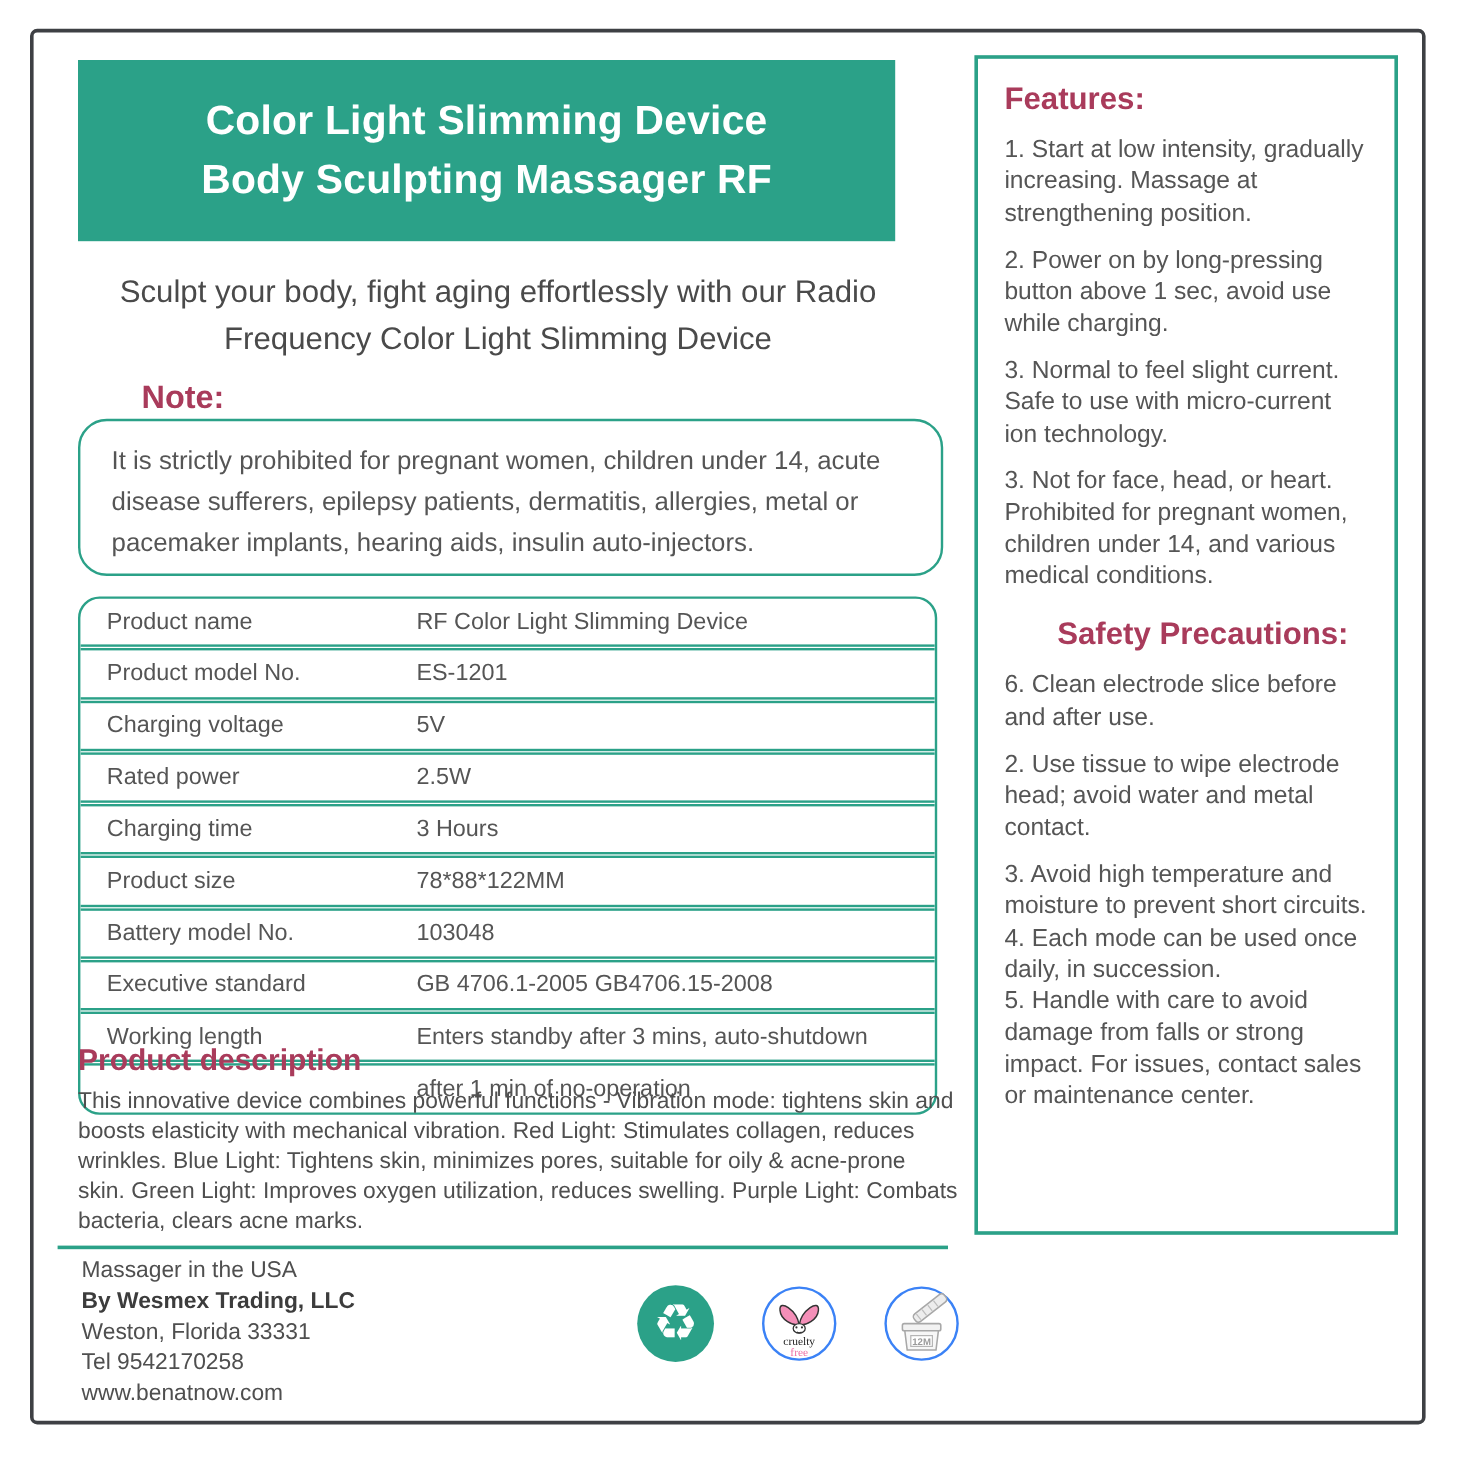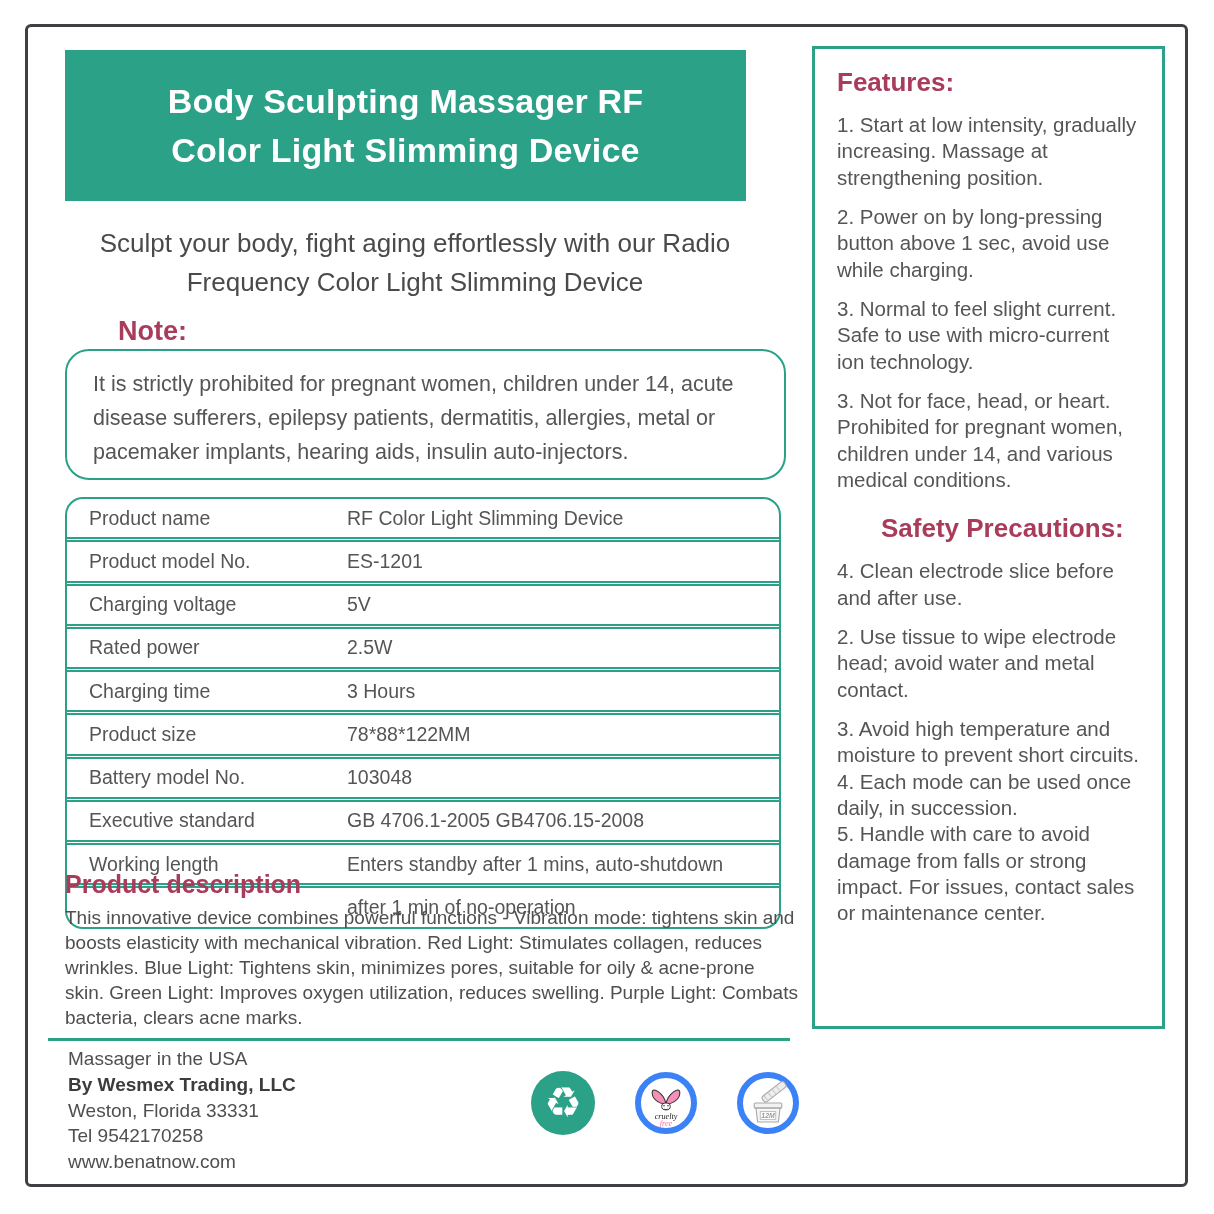--- a/index.html
+++ b/index.html
@@ -86,21 +86,21 @@
   .icon-circle {
     width: 64px; height: 64px; border-radius: 50%;
     display: flex; flex-direction: column;
     align-items: center; justify-content: center;
     background: #ffffff;
   }
   .icon-recycle {
     background: var(--green); color: #ffffff;
     font-size: 42px; line-height: 1;
   }
-  .icon-outlined { border: 6px solid #3b82f6; width: 62px; height: 62px; font-style: italic; }
+  .icon-outlined { border: 2px solid #3b82f6; width: 62px; height: 62px; }
   
   .right-box {
     position: absolute; left: 812px; top: 46px;
     width: 353px; height: 983px;
     border: 3px solid var(--green);
     padding: 18px 20px 0 22px;
     overflow: hidden;
   }
   .rc-heading {
     color: var(--crimson); font-weight: bold; font-size: 26px;
@@ -115,22 +115,22 @@
   .cf-svg, .jar-svg { display: block; }
 </style>
 </head>
 <body>
 
 <div class="page">
   <div class="sheet-border"></div>
 
   <div class="header-block">
     <div class="title">
+      <div>Color Light Slimming Device</div>
       <div>Body Sculpting Massager RF</div>
-      <div>Color Light Slimming Device</div>
     </div>
   </div>
 
   <div class="subtitle">Sculpt your body, fight aging effortlessly with our Radio Frequency Color Light Slimming Device</div>
 
   <div class="note-box">
     <div class="note-body">It is strictly prohibited for pregnant women, children under 14, acute disease sufferers, epilepsy patients, dermatitis, allergies, metal or pacemaker implants, hearing aids, insulin auto-injectors.</div>
   </div>
   <div class="note-label">Note:</div>
 
@@ -162,21 +162,21 @@
       <div class="spec-row">
         <span class="spec-label">Battery model No.</span>
         <span class="spec-value">103048</span>
       </div>
       <div class="spec-row">
         <span class="spec-label">Executive standard</span>
         <span class="spec-value">GB 4706.1-2005 GB4706.15-2008</span>
       </div>
       <div class="spec-row">
         <span class="spec-label">Working length</span>
-        <span class="spec-value">Enters standby after 1 mins, auto-shutdown</span>
+        <span class="spec-value">Enters standby after 3 mins, auto-shutdown</span>
       </div>
       <div class="spec-row">
         <span class="spec-label"></span>
         <span class="spec-value">after 1 min of no-operation</span>
       </div>
     </div>
 
   <div class="desc-heading">Product description</div>
   <div class="desc-body">This innovative device combines powerful functions - Vibration mode: tightens skin and boosts elasticity with mechanical vibration. Red Light: Stimulates collagen, reduces wrinkles. Blue Light: Tightens skin, minimizes pores, suitable for oily &amp; acne-prone skin. Green Light: Improves oxygen utilization, reduces swelling. Purple Light: Combats bacteria, clears acne marks.</div>
 
@@ -225,20 +225,20 @@
   <div class="right-box">
     <div class="rc-heading">Features:</div>
     <div id="features-list">
         <div class="rc-item">1. Start at low intensity, gradually increasing. Massage at strengthening position.</div>
         <div class="rc-item">2. Power on by long-pressing button above 1 sec, avoid use while charging.</div>
         <div class="rc-item">3. Normal to feel slight current. Safe to use with micro-current ion technology.</div>
         <div class="rc-item">3. Not for face, head, or heart. Prohibited for pregnant women, children under 14, and various medical conditions.</div>
       </div>
     <div class="rc-heading second">Safety Precautions:</div>
     <div id="safety-list">
-        <div class="rc-item">4. Clean electrode slice before and after use.</div>
+        <div class="rc-item">6. Clean electrode slice before and after use.</div>
         <div class="rc-item">2. Use tissue to wipe electrode head; avoid water and metal contact.</div>
         <div class="rc-item">3. Avoid high temperature and moisture to prevent short circuits.</div>
         <div class="rc-item">4. Each mode can be used once daily, in succession.</div>
         <div class="rc-item">5. Handle with care to avoid damage from falls or strong impact. For issues, contact sales or maintenance center.</div>
       </div>
   </div>
 </div>
 
 </body></html>

